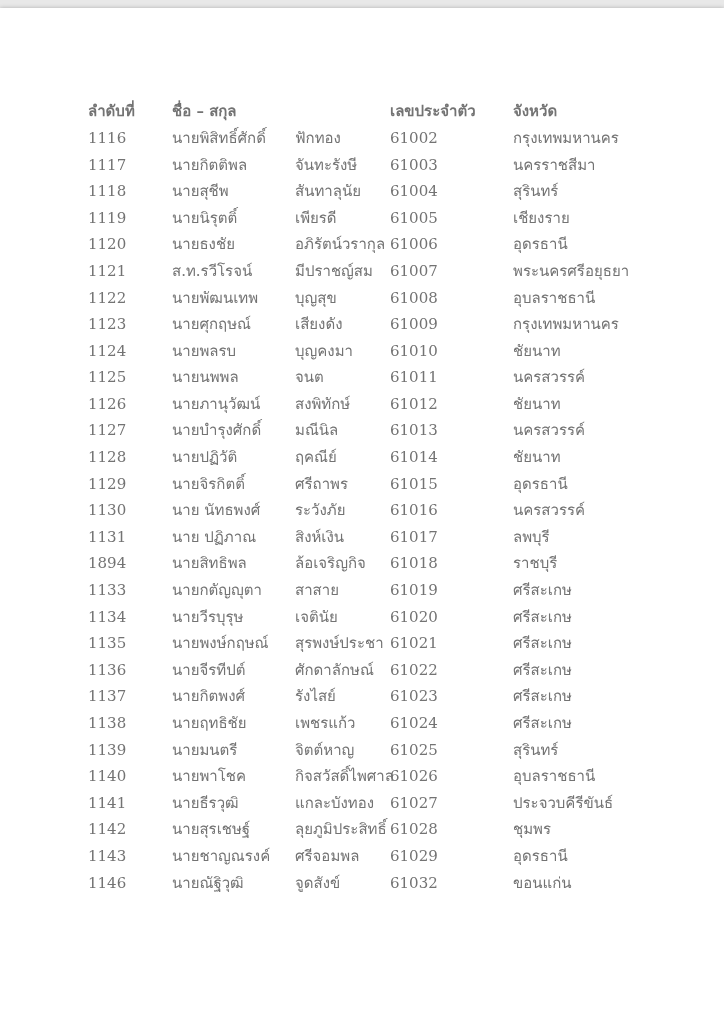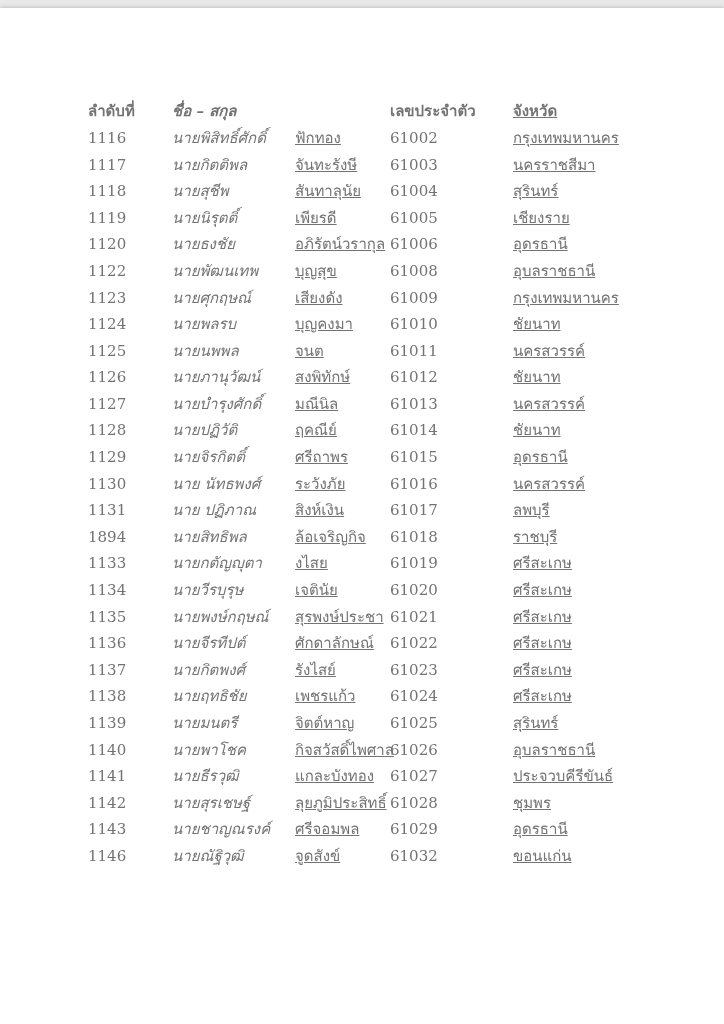--- a/index.html
+++ b/index.html
@@ -28,24 +28,24 @@
     display: flex;
     align-items: flex-end;
     height: 26.6px;
     font-size: 15px;
     line-height: 1.15;
     white-space: nowrap;
   }
   .row.header { font-weight: bold; }
   .c { flex: 0 0 auto; overflow: visible; }
   .c1 { width: 84px; }
-  .c2 { width: 123px; font-style: italic; }
-  .c3 { width: 95px; text-decoration: underline; }
+  .c2 { width: 123px; }
+  .c3 { width: 95px; }
   .c4 { width: 123px; }
-  .c5 { flex: 1 1 auto; text-decoration: underline; }
+  .c5 { flex: 1 1 auto; }
   
   .row.header .c2 { width: 218px; }
 </style>
 </head>
 <body>
 
 <div class="page">
   <div class="roster">
     <div class="row header">
       <span class="c c1">ลำดับที่</span>
@@ -87,20 +87,27 @@
   </div>
 
   <div class="row">
     <span class="c c1">1120</span>
     <span class="c c2">นายธงชัย</span>
     <span class="c c3">อภิรัตน์วรากุล</span>
     <span class="c c4">61006</span>
     <span class="c c5">อุดรธานี</span>
   </div>
 
+  <div class="row">
+    <span class="c c1">1121</span>
+    <span class="c c2">ส.ท.รวีโรจน์</span>
+    <span class="c c3">มีปราชญ์สม</span>
+    <span class="c c4">61007</span>
+    <span class="c c5">พระนครศรีอยุธยา</span>
+  </div>
 
   <div class="row">
     <span class="c c1">1122</span>
     <span class="c c2">นายพัฒนเทพ</span>
     <span class="c c3">บุญสุข</span>
     <span class="c c4">61008</span>
     <span class="c c5">อุบลราชธานี</span>
   </div>
 
   <div class="row">
@@ -179,21 +186,21 @@
     <span class="c c1">1894</span>
     <span class="c c2">นายสิทธิพล</span>
     <span class="c c3">ล้อเจริญกิจ</span>
     <span class="c c4">61018</span>
     <span class="c c5">ราชบุรี</span>
   </div>
 
   <div class="row">
     <span class="c c1">1133</span>
     <span class="c c2">นายกตัญญุตา</span>
-    <span class="c c3">งไสย</span>
+    <span class="c c3">สาสาย</span>
     <span class="c c4">61019</span>
     <span class="c c5">ศรีสะเกษ</span>
   </div>
 
   <div class="row">
     <span class="c c1">1134</span>
     <span class="c c2">นายวีรบุรุษ</span>
     <span class="c c3">เจตินัย</span>
     <span class="c c4">61020</span>
     <span class="c c5">ศรีสะเกษ</span>

